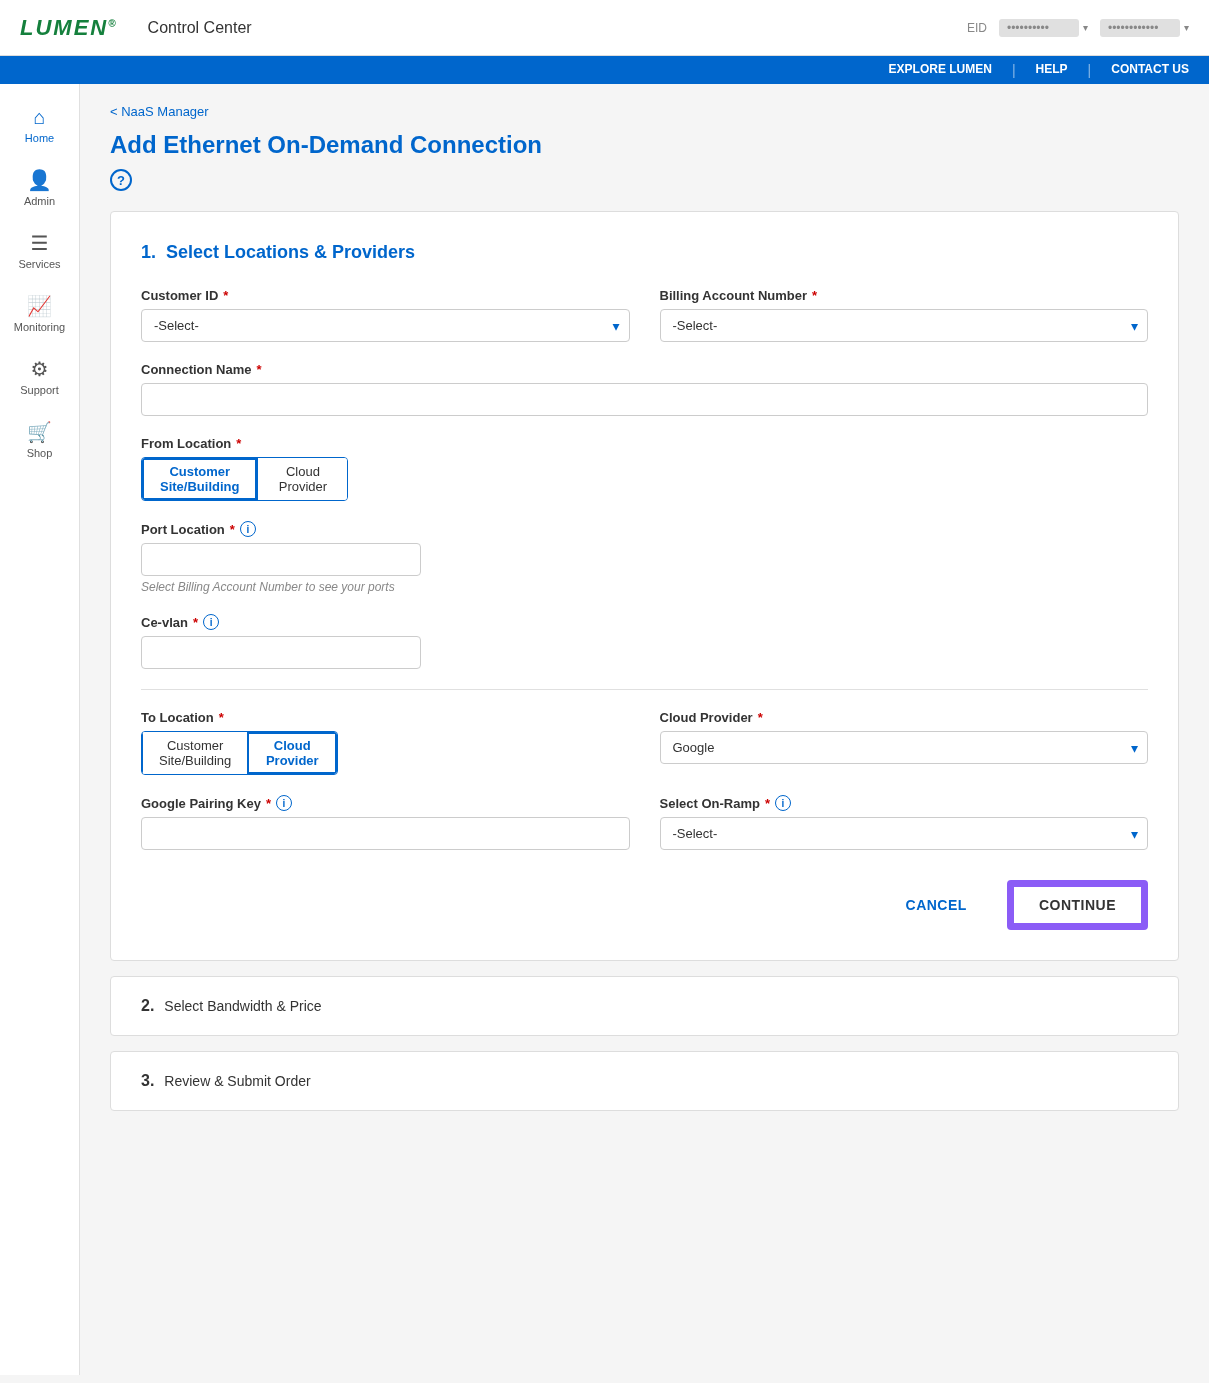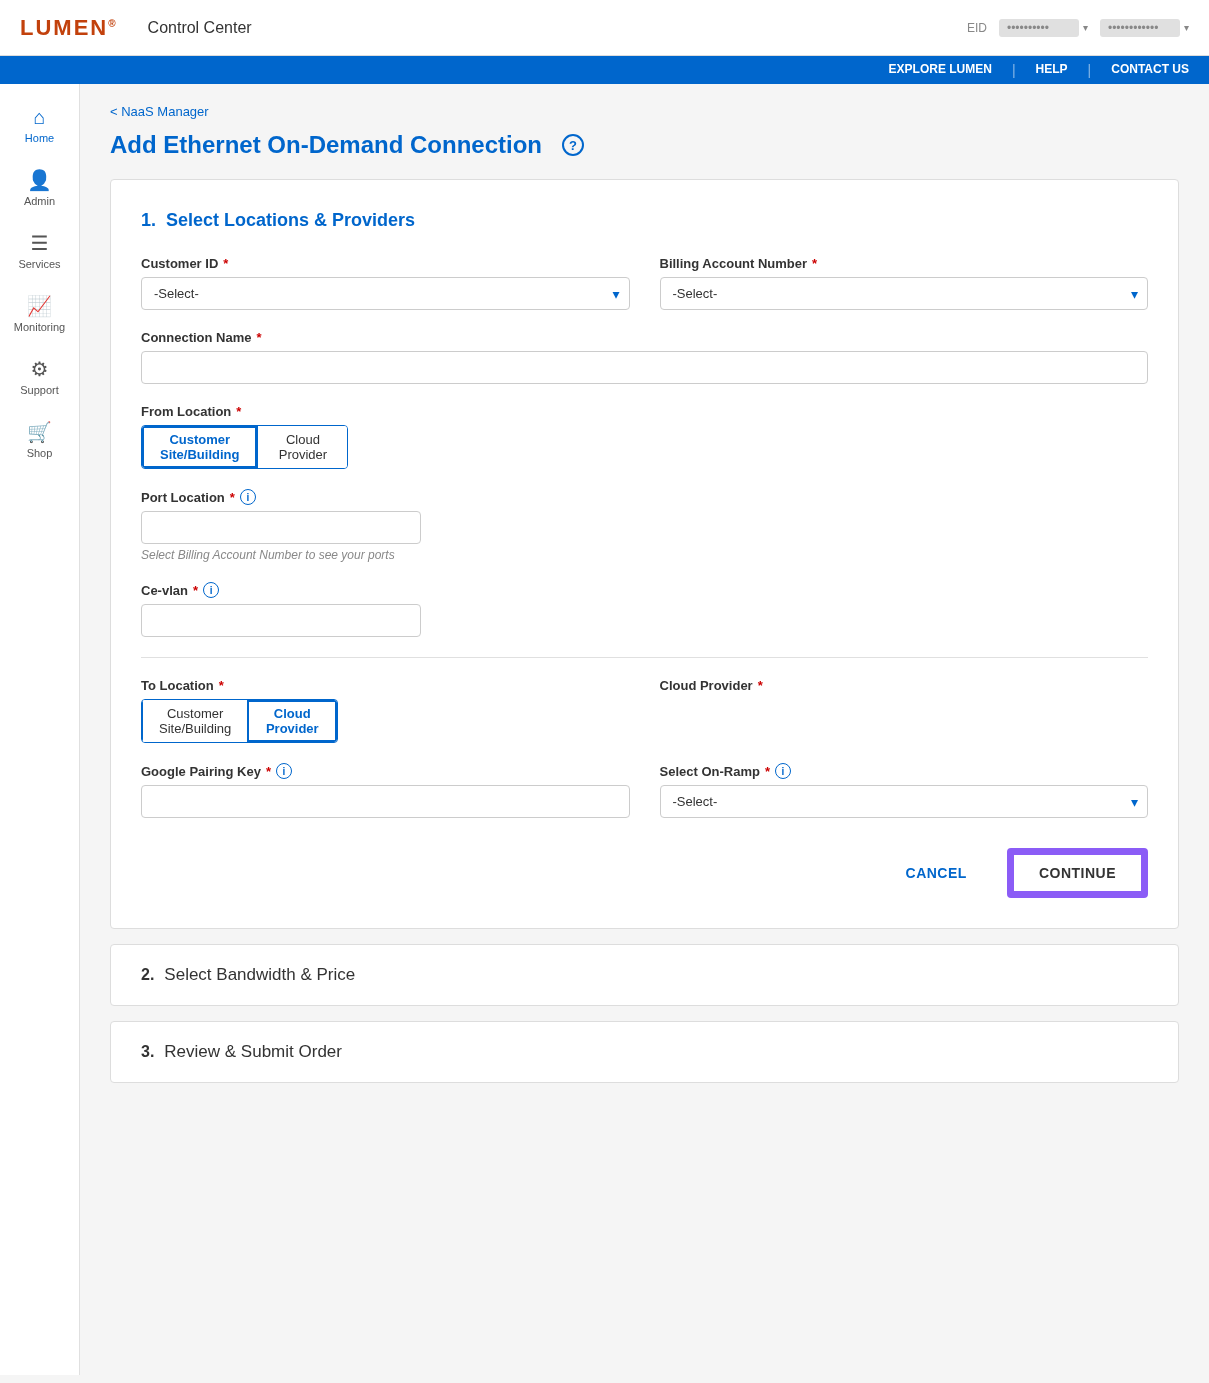--- a/index.html
+++ b/index.html
@@ -14,21 +14,21 @@
       padding: 0 20px;
       height: 56px;
     }
     .logo {
       font-size: 22px;
       font-weight: bold;
       letter-spacing: 2px;
       color: #000;
       margin-right: 30px;
     }
-    .logo span { color: #c2410c; }
+    .logo span { color: #15803d; font-style: italic; }
     .logo .tm { font-size: 10px; vertical-align: super; }
     .app-title {
       font-size: 16px;
       color: #333;
       flex: 1;
     }
     .header-right {
       display: flex;
       align-items: center;
       gap: 12px;
@@ -107,22 +107,22 @@
       margin-bottom: 12px;
       cursor: pointer;
     }
     .breadcrumb:before { content: '< '; }
     .page-title {
       font-size: 24px;
       font-weight: bold;
       color: #0066cc;
       margin-bottom: 20px;
       display: flex;
-      align-items: center;
-      gap: 20px;
+      gap: 10px;
+      flex-direction: column;
     }
     .help-icon {
       width: 22px;
       height: 22px;
       border: 2px solid #0066cc;
       border-radius: 50%;
       display: inline-flex;
       align-items: center;
       justify-content: center;
       font-size: 13px;
@@ -305,21 +305,21 @@
       display: flex;
       align-items: center;
       gap: 10px;
     }
     .collapsed-step-number {
       font-size: 16px;
       font-weight: bold;
       color: #333;
     }
     .collapsed-step-title {
-      font-size: 17px;
+      font-size: 14px;
       color: #333;
     }
 
     
     .form-select:disabled {
       background: #f5f5f5;
       color: #aaa;
     }
   </style>
 </head>
@@ -475,20 +475,27 @@
           <div class="toggle-group">
             <button class="toggle-btn">Customer<br>Site/Building</button>
             <button class="toggle-btn active">Cloud<br>Provider</button>
           </div>
         </div>
         <div class="form-group">
           <div class="form-label">
             <span>Cloud Provider</span>
             <span class="required">*</span>
           </div>
+          <div class="select-wrapper">
+            <select class="form-select">
+              <option value="google">Google</option>
+              <option value="aws">AWS</option>
+              <option value="azure">Azure</option>
+            </select>
+          </div>
         </div>
       </div>
 
       <div class="form-row">
         <div class="form-group">
           <div class="form-label">
             <span>Google Pairing Key</span>
             <span class="required">*</span>
             <span class="info-icon">i</span>
           </div>

